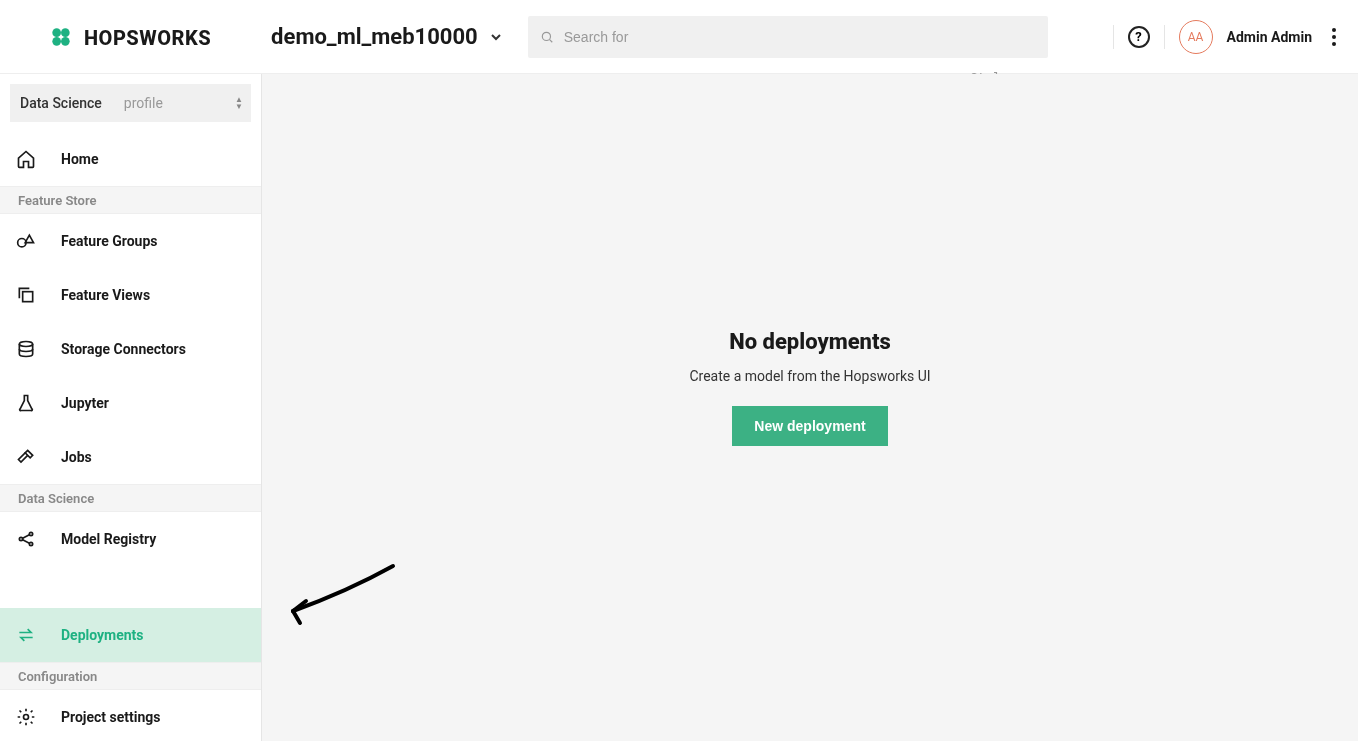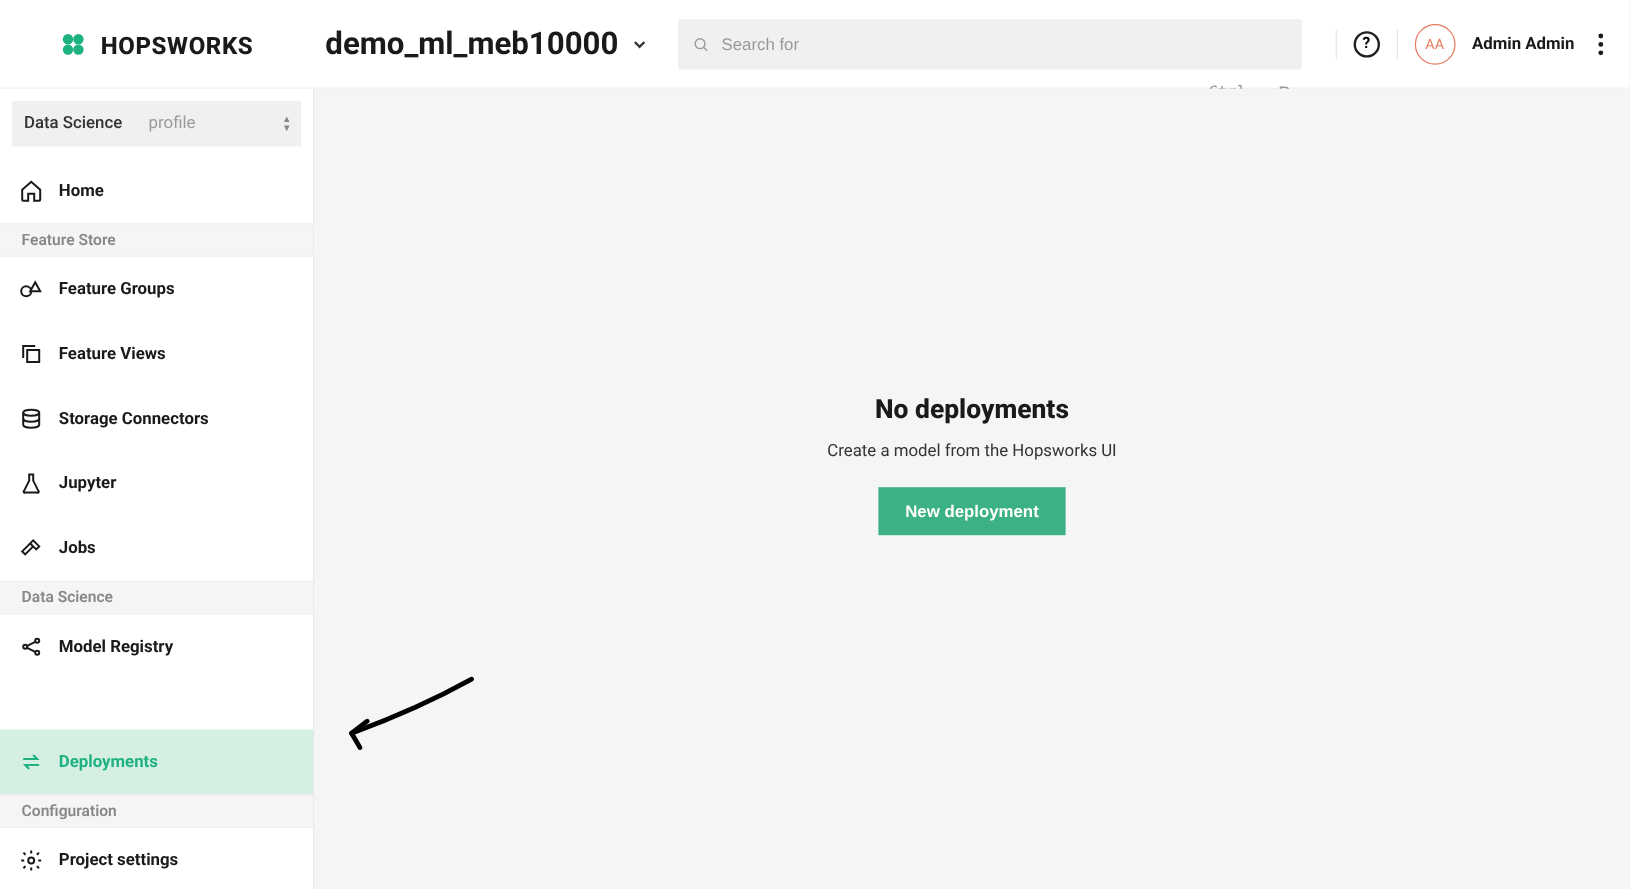--- a/index.html
+++ b/index.html
@@ -35,21 +35,21 @@
       color: #1a1a1a;
     }
     .project-dropdown {
       display: flex;
       align-items: center;
       gap: 10px;
       margin-right: 24px;
       cursor: pointer;
     }
     .project-name {
-      font-size: 26px;
+      font-size: 22px;
       font-weight: 700;
       color: #1a1a1a;
     }
     .chevron-down { width: 16px; height: 16px; }
     .search-wrap {
       flex: 1;
       max-width: 520px;
       position: relative;
     }
     .search-input {
@@ -135,21 +135,21 @@
     .profile-main { color: #333; font-weight: 500; }
     .profile-sub { color: #999; margin-left: 22px; }
     .sort-arrows {
       position: absolute; right: 8px;
       display: flex; flex-direction: column;
       font-size: 8px; color: #888; line-height: 7px;
     }
     .nav-item {
       display: flex;
       align-items: center;
-      gap: 13px;
+      gap: 25px;
       padding: 0 16px;
       height: 54px;
       font-size: 14px;
       font-weight: 700;
       color: #1a1a1a;
       cursor: pointer;
       border-bottom: 1px solid transparent;
     }
     .nav-item.active {
       background: #d5efe3;

